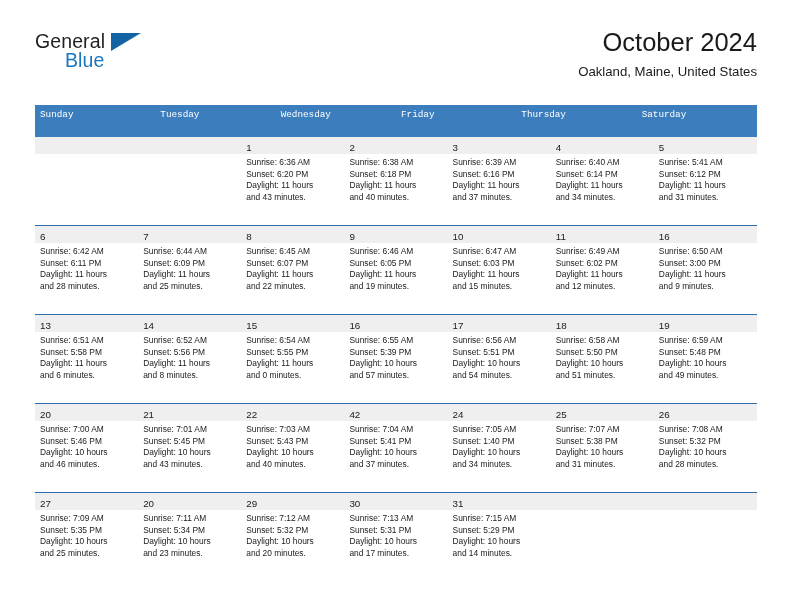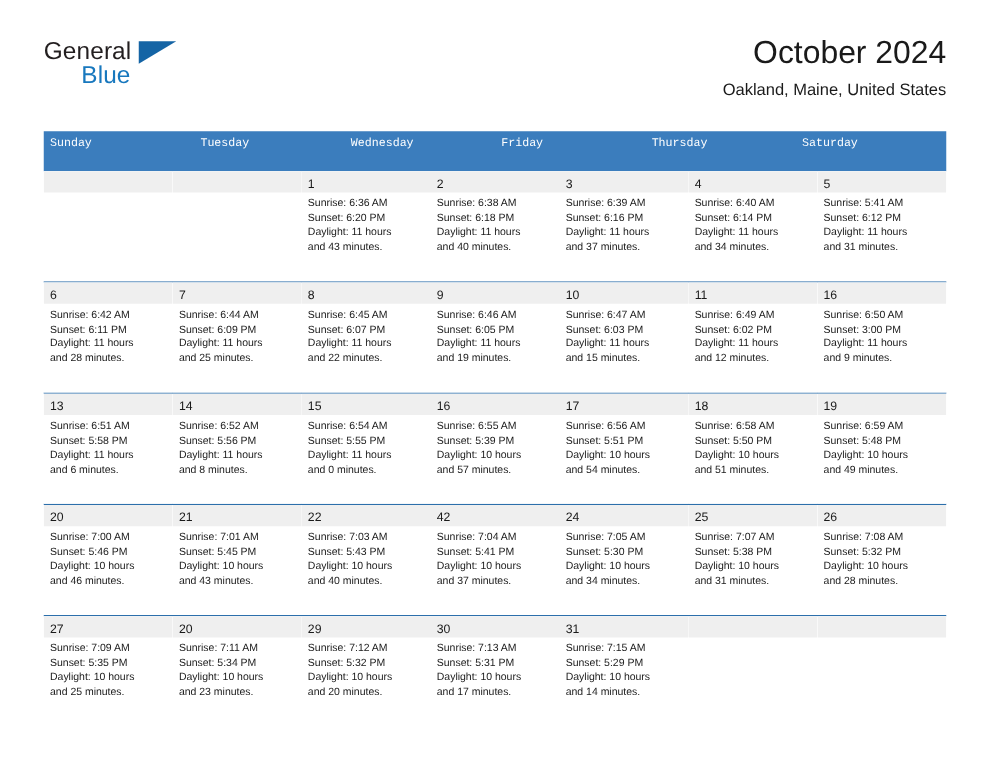--- a/index.html
+++ b/index.html
@@ -409,21 +409,21 @@
               <div class="day-line">Sunrise: 7:04 AM</div>
               <div class="day-line">Sunset: 5:41 PM</div>
               <div class="day-line">Daylight: 10 hours</div>
               <div class="day-line">and 37 minutes.</div>
             </div>
           </div>
           <div class="day-cell">
             <div class="day-number-band"><span class="day-number">24</span></div>
             <div class="day-body">
               <div class="day-line">Sunrise: 7:05 AM</div>
-              <div class="day-line">Sunset: 5:30 PM</div>
+              <div class="day-line">Sunset: 1:40 PM</div>
               <div class="day-line">Daylight: 10 hours</div>
               <div class="day-line">and 34 minutes.</div>
             </div>
           </div>
           <div class="day-cell">
             <div class="day-number-band"><span class="day-number">25</span></div>
             <div class="day-body">
               <div class="day-line">Sunrise: 7:07 AM</div>
               <div class="day-line">Sunset: 5:38 PM</div>
               <div class="day-line">Daylight: 10 hours</div>

